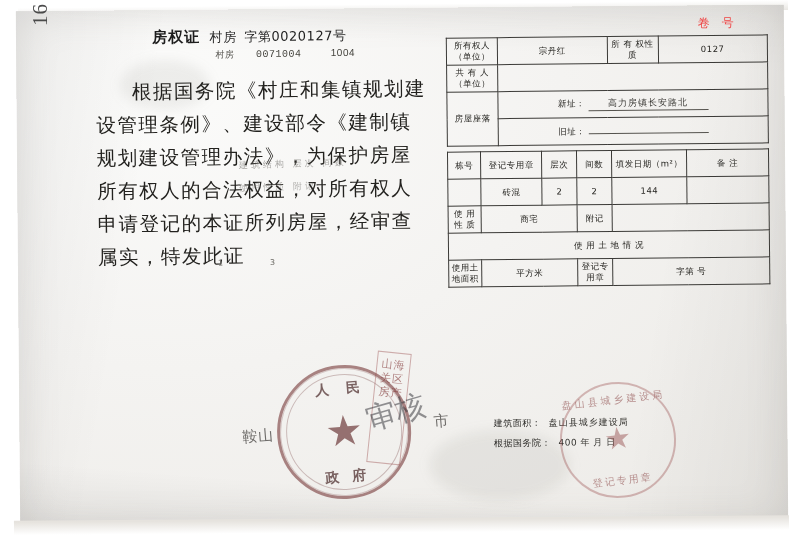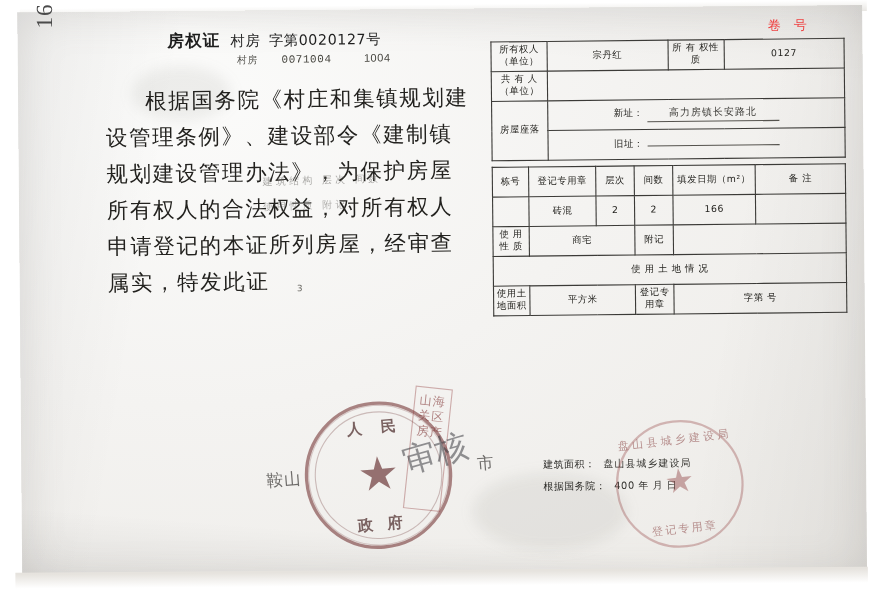--- a/index.html
+++ b/index.html
@@ -454,21 +454,21 @@
         <td style="width:30px">层次</td>
         <td style="width:30px">间数</td>
         <td style="width:70px">填发日期（m²）</td>
         <td>备    注</td>
       </tr>
       <tr>
         <td class="bigrow hand"></td>
         <td class="hand">砖混</td>
         <td class="hand">2</td>
         <td class="hand">2</td>
-        <td class="hand">166</td>
+        <td class="hand">144</td>
         <td class="hand"></td>
       </tr>
       <tr>
         <td class="lbl">使 用性 质</td>
         <td colspan="2" class="hand">商宅</td>
         <td>附记</td>
         <td colspan="2"></td>
       </tr>
       <tr>
         <td colspan="6" class="use-land bigrow">使 用 土 地 情 况</td>

